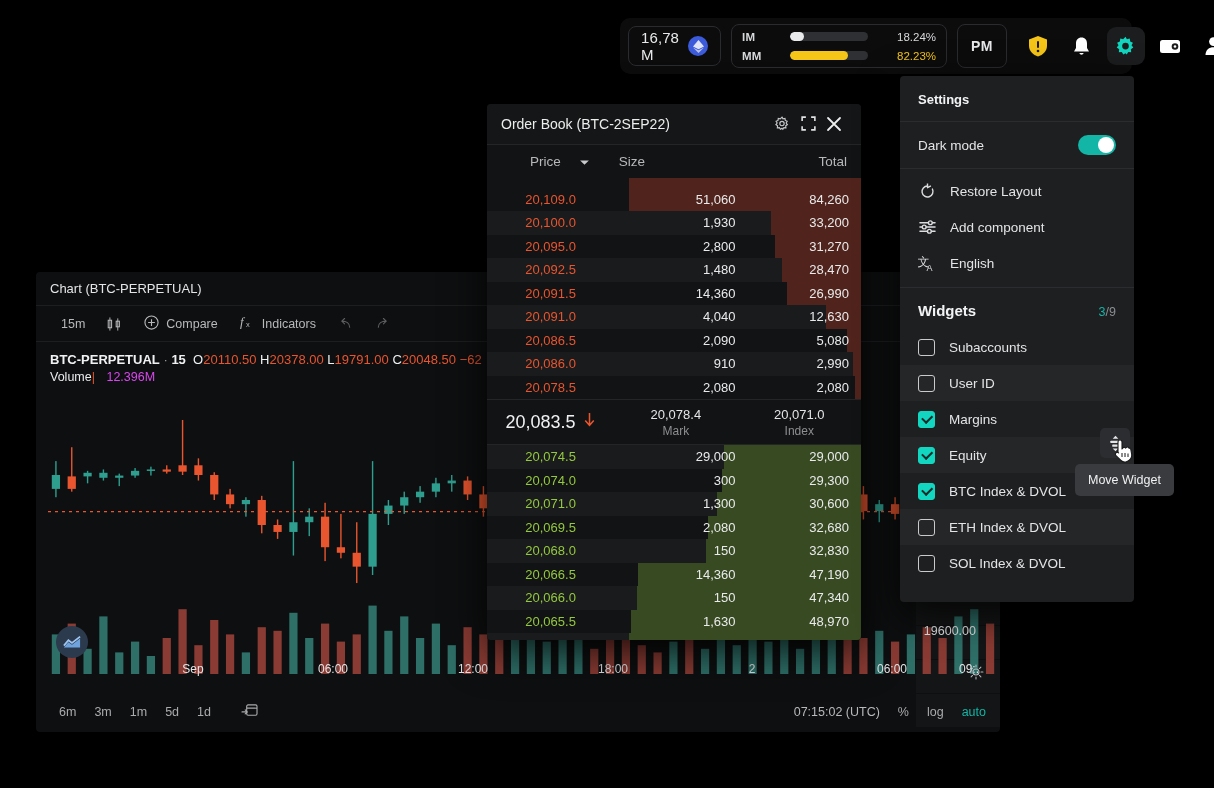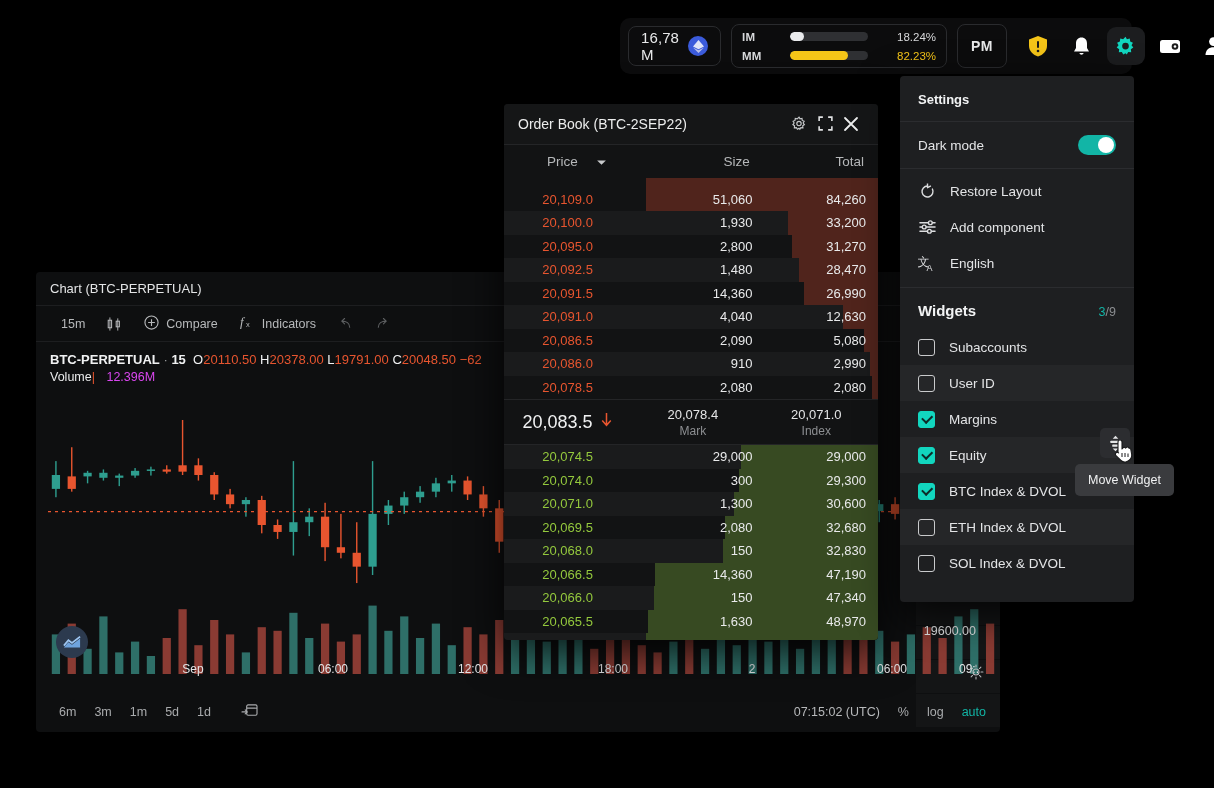--- a/index.html
+++ b/index.html
@@ -143,41 +143,41 @@
   .cursor-hand { position:absolute; left: 1113px; top: 440px; z-index: 62; }
   .tooltip {
     position: absolute; left: 1075px; top: 464px;
     background: #3a3b3e; color: #f0f1f2;
     font-size: 12.5px; border-radius: 5px;
     padding: 9px 13px; z-index: 61; white-space: nowrap;
   }
 
   
   .orderbook {
-    position: absolute; left: 504px; top: 104px;
+    position: absolute; left: 487px; top: 104px;
     width: 374px; height: 536px;
     background: #121314;
     border-radius: 4px;
     box-shadow: 0 10px 44px rgba(0,0,0,.85);
     overflow: hidden; z-index: 30;
     display: flex; flex-direction: column;
   }
   .ob-head {
     height: 42px; display:flex; align-items:center;
     padding: 0 14px; border-bottom: 1px solid #242527;
     background: #151617;
   }
   .ob-title { color: #eceded; font-size: 14px; flex: 1 1 auto; }
   .ob-head .hb { width: 26px; height:26px; display:flex; align-items:center; justify-content:center; }
   .ob-cols {
     display: flex; align-items: center; padding: 9px 14px 9px 14px;
     color: #b6b8ba; font-size: 13.5px; background:#121314;
   }
   .ob-cols .c-price { flex: 0 0 34%; text-align: center; display:flex; align-items:center; justify-content:center; gap:18px;}
-  .ob-cols .c-size  { flex: 0 0 33%; text-align: right; }
+  .ob-cols .c-size  { flex: 0 0 33%; }
   .ob-cols .c-total { flex: 0 0 33%; text-align: right; }
   .ob-rows { flex: 1 1 auto; overflow: hidden; position: relative; }
   .ob-row {
     display: flex; align-items: center;
     height: 23.5px; font-size: 13px; position: relative;
   }
   .ob-row.z { background: #1a1b1c; }
   .ob-row .p { flex: 0 0 34%; text-align: center; z-index:2; }
   .ob-row .s { flex: 0 0 33%; text-align: right; color: #e9eaeb; z-index:2; padding-right:2px;}
   .ob-row .t { flex: 0 0 33%; text-align: right; color: #e9eaeb; z-index:2; padding-right: 12px; }

